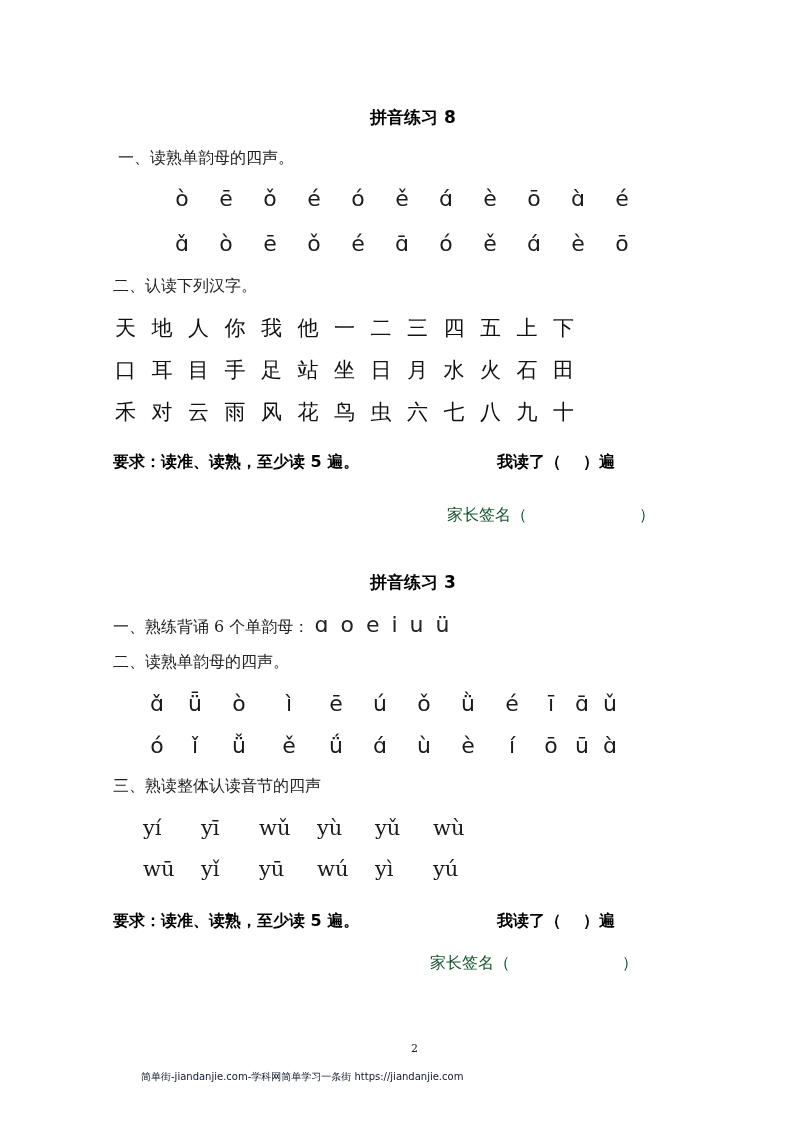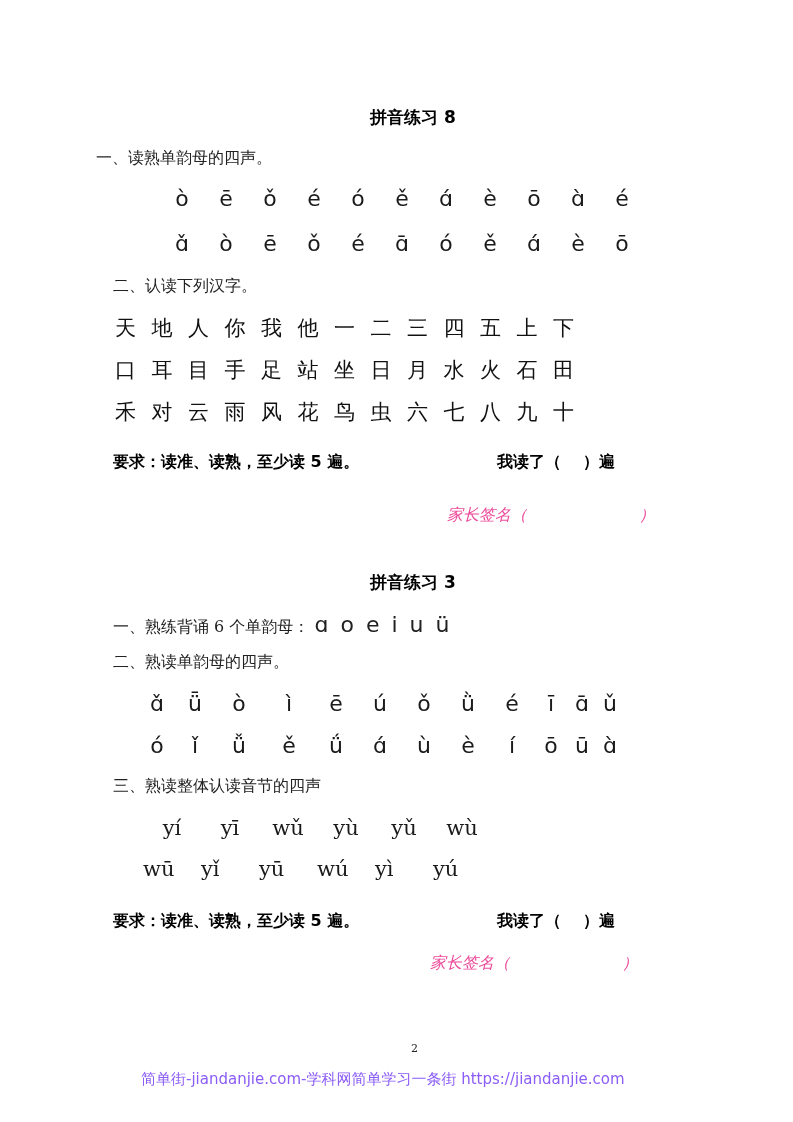--- a/index.html
+++ b/index.html
@@ -19,41 +19,41 @@
       font-size: 22px; color: #1a1a1a; text-align: center;
     }
     .hanzi-row .cell {
       font-family: "DejaVu Serif", serif; font-size: 21px; color: #111;
       width: 36.5px; text-align: left;
     }
     .req {
       font-family: "DejaVu Sans", "Liberation Sans", sans-serif;
       font-weight: bold; font-size: 16px; color: #000;
     }
-    .sign { font-size: 16px; color: #ec4899; font-style: italic; }
+    .sign { font-size: 16px; color: #14532d; }
     .syll-row .cell {
       font-family: "DejaVu Serif", serif; font-size: 21px; color: #1a1a1a;
       width: 58px;
     }
     .vowels span {
       font-family: "DejaVu Sans", "Liberation Sans", sans-serif;
       font-size: 22px; margin-right: 12px;
     }
     .page-num { font-size: 11px; color: #222; }
     .footer {
       font-family: "DejaVu Sans", "Liberation Sans", sans-serif;
-      font-size: 15px; color: #8b5cf6;
+      font-size: 10px; color: #0f172a;
     }
   </style>
 </head>
 <body>
 
 <div class="abs title" style="left:370px; top:106px;">拼音练习 8</div>
 
-<div class="abs heading" style="left:96px; top:148px;">一、读熟单韵母的四声。</div>
+<div class="abs heading" style="left:118px; top:148px;">一、读熟单韵母的四声。</div>
 
 <div class="abs row pinyin-row" style="left:160px; top:186px;">
   <span class="cell" style="width:44px">ò</span>
   <span class="cell" style="width:44px">ē</span>
   <span class="cell" style="width:44px">ǒ</span>
   <span class="cell" style="width:44px">é</span>
   <span class="cell" style="width:44px">ó</span>
   <span class="cell" style="width:44px">ě</span>
   <span class="cell" style="width:44px">ɑ́</span>
   <span class="cell" style="width:44px">è</span>
@@ -133,21 +133,21 @@
 
 <div class="abs title" style="left:370px; top:571px;">拼音练习 3</div>
 
 <div class="abs heading" style="left:113px; top:612px;">
   <span>一、熟练背诵 6 个单韵母：</span>
   <span class="vowels">
     <span>ɑ</span><span>o</span><span>e</span><span>i</span><span>u</span><span>ü</span>
   </span>
 </div>
 
-<div class="abs heading" style="left:113px; top:652px;">二、熟读单韵母的四声。</div>
+<div class="abs heading" style="left:113px; top:652px;">二、读熟单韵母的四声。</div>
 
 <div class="abs row pinyin-row" style="left:138px; top:691px;">
   <span class="cell" style="width:38px">ɑ̌</span>
   <span class="cell" style="width:38px">ǖ</span>
   <span class="cell" style="width:50px">ò</span>
   <span class="cell" style="width:50px">ì</span>
   <span class="cell" style="width:44px">ē</span>
   <span class="cell" style="width:44px">ú</span>
   <span class="cell" style="width:44px">ǒ</span>
   <span class="cell" style="width:44px">ǜ</span>
@@ -166,21 +166,21 @@
   <span class="cell" style="width:44px">ù</span>
   <span class="cell" style="width:44px">è</span>
   <span class="cell" style="width:44px">í</span>
   <span class="cell" style="width:34px">ō</span>
   <span class="cell" style="width:28px">ū</span>
   <span class="cell" style="width:28px">ɑ̀</span>
 </div>
 
 <div class="abs heading" style="left:113px; top:776px;">三、熟读整体认读音节的四声</div>
 
-<div class="abs row syll-row" style="left:143px; top:816px;text-align:center;">
+<div class="abs row syll-row" style="left:143px; top:816px;">
   <span class="cell">yí</span>
   <span class="cell">yī</span>
   <span class="cell">wǔ</span>
   <span class="cell">yù</span>
   <span class="cell">yǔ</span>
   <span class="cell">wù</span>
 </div>
 <div class="abs row syll-row" style="left:143px; top:857px;">
   <span class="cell">wū</span>
   <span class="cell">yǐ</span>

